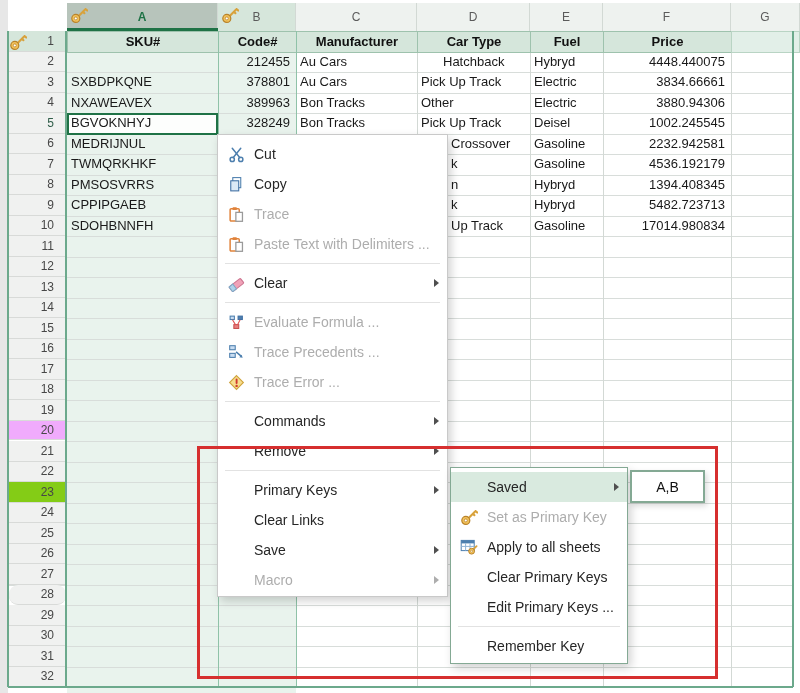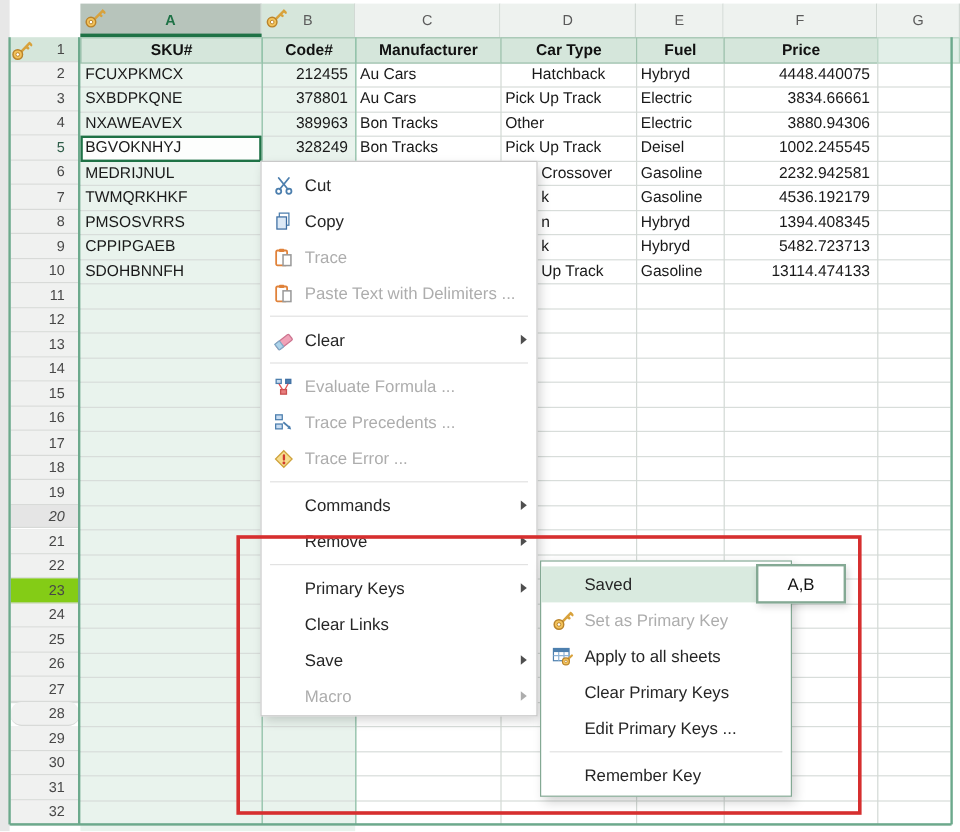--- a/index.html
+++ b/index.html
@@ -101,42 +101,41 @@
       <div class="rowhdr" style="top: 215.5px; height: 20.5px; background: rgb(240, 241, 240);">10</div>
       <div class="rowhdr" style="top: 236px; height: 20.5px; background: rgb(240, 241, 240);">11</div>
       <div class="rowhdr" style="top: 256.5px; height: 20.5px; background: rgb(240, 241, 240);">12</div>
       <div class="rowhdr" style="top: 277px; height: 20.5px; background: rgb(240, 241, 240);">13</div>
       <div class="rowhdr" style="top: 297.5px; height: 20.5px; background: rgb(240, 241, 240);">14</div>
       <div class="rowhdr" style="top: 318px; height: 20.5px; background: rgb(240, 241, 240);">15</div>
       <div class="rowhdr" style="top: 338.5px; height: 20.5px; background: rgb(240, 241, 240);">16</div>
       <div class="rowhdr" style="top: 359px; height: 20.5px; background: rgb(240, 241, 240);">17</div>
       <div class="rowhdr" style="top: 379.5px; height: 20.5px; background: rgb(240, 241, 240);">18</div>
       <div class="rowhdr" style="top: 400px; height: 20.5px; background: rgb(240, 241, 240);">19</div>
-      <div class="rowhdr" style="top: 420.5px; height: 19px; background: #e5e5e5; font-style: italic;">20</div>
+      <div class="rowhdr" style="top: 420.5px; height: 19px; background: #f0abfc;">20</div>
       <div class="rowhdr" style="top: 441px; height: 20.5px; background: rgb(240, 241, 240);">21</div>
       <div class="rowhdr" style="top: 461.5px; height: 20.5px; background: rgb(240, 241, 240);">22</div>
       <div class="rowhdr" style="top: 482px; height: 20.5px; background: #84cc16;">23</div>
       <div class="rowhdr" style="top: 502.5px; height: 20.5px; background: rgb(240, 241, 240);">24</div>
       <div class="rowhdr" style="top: 523px; height: 20.5px; background: rgb(240, 241, 240);">25</div>
       <div class="rowhdr" style="top: 543.5px; height: 20.5px; background: rgb(240, 241, 240);">26</div>
       <div class="rowhdr" style="top: 564px; height: 20.5px; background: rgb(240, 241, 240);">27</div>
       <div class="rowhdr" style="top: 584.5px; height: 20.5px; background: rgb(240, 241, 240); border-radius: 9px;">28</div>
       <div class="rowhdr" style="top: 605px; height: 20.5px; background: rgb(240, 241, 240);">29</div>
       <div class="rowhdr" style="top: 625.5px; height: 20.5px; background: rgb(240, 241, 240);">30</div>
       <div class="rowhdr" style="top: 646px; height: 20.5px; background: rgb(240, 241, 240);">31</div>
       <div class="rowhdr" style="top: 666.5px; height: 20.5px; background: rgb(240, 241, 240);">32</div>
       <div class="hdrcell" style="left: 67px; top: 31px; width: 152px; height: 21.5px;">SKU#</div>
       <div class="hdrcell" style="left: 218px; top: 31px; width: 79px; height: 21.5px; text-align: right;">Code#</div>
       <div class="hdrcell" style="left: 296px; top: 31px; width: 122px; height: 21.5px;">Manufacturer</div>
       <div class="hdrcell" style="left: 417px; top: 31px; width: 114px; height: 21.5px;">Car Type</div>
       <div class="hdrcell" style="left: 530px; top: 31px; width: 74px; height: 21.5px;">Fuel</div>
       <div class="hdrcell" style="left: 603px; top: 31px; width: 129px; height: 21.5px;">Price</div>
       <div class="abs" style="left: 731px; top: 31px; width: 69px; height: 21.5px; background: rgb(226, 239, 232); border: 1px solid rgb(185, 212, 196); box-sizing: border-box;"></div>
       <div class="abs" style="left: 67px; top: 113px; width: 151px; height: 21.5px; background: rgb(253, 254, 253); border: 2px solid rgb(31, 114, 70); box-sizing: border-box; z-index: 2;"></div>
-      <div class="cell-text" style="left: 71px; top: 51.5px; width: 147px; height: 20.5px; line-height: 20.5px; z-index: 3;">FCUXPKMCX</div>
       <div class="cell-text ta-r" style="left: 218px; top: 51.5px; width: 78px; height: 20.5px; line-height: 20.5px; z-index: 3;">212455</div>
       <div class="cell-text" style="left: 300px; top: 51.5px; width: 117px; height: 20.5px; line-height: 20.5px; z-index: 3;">Au Cars</div>
       <div class="cell-text" style="left: 443px; top: 51.5px; width: 109px; height: 20.5px; line-height: 20.5px; z-index: 3;">Hatchback</div>
       <div class="cell-text" style="left: 534px; top: 51.5px; width: 69px; height: 20.5px; line-height: 20.5px; z-index: 3;">Hybryd</div>
       <div class="cell-text ta-r" style="left: 603px; top: 51.5px; width: 128px; height: 20.5px; line-height: 20.5px; z-index: 3;">4448.440075</div>
       <div class="cell-text" style="left: 71px; top: 72px; width: 147px; height: 20.5px; line-height: 20.5px; z-index: 3;">SXBDPKQNE</div>
       <div class="cell-text ta-r" style="left: 218px; top: 72px; width: 78px; height: 20.5px; line-height: 20.5px; z-index: 3;">378801</div>
       <div class="cell-text" style="left: 300px; top: 72px; width: 117px; height: 20.5px; line-height: 20.5px; z-index: 3;">Au Cars</div>
       <div class="cell-text" style="left: 421px; top: 72px; width: 109px; height: 20.5px; line-height: 20.5px; z-index: 3;">Pick Up Track</div>
       <div class="cell-text" style="left: 534px; top: 72px; width: 69px; height: 20.5px; line-height: 20.5px; z-index: 3;">Electric</div>
@@ -160,21 +159,21 @@
       <div class="cell-text" style="left: 534px; top: 154px; width: 69px; height: 20.5px; line-height: 20.5px; z-index: 3;">Gasoline</div>
       <div class="cell-text ta-r" style="left: 603px; top: 154px; width: 128px; height: 20.5px; line-height: 20.5px; z-index: 3;">4536.192179</div>
       <div class="cell-text" style="left: 71px; top: 174.5px; width: 147px; height: 20.5px; line-height: 20.5px; z-index: 3;">PMSOSVRRS</div>
       <div class="cell-text" style="left: 534px; top: 174.5px; width: 69px; height: 20.5px; line-height: 20.5px; z-index: 3;">Hybryd</div>
       <div class="cell-text ta-r" style="left: 603px; top: 174.5px; width: 128px; height: 20.5px; line-height: 20.5px; z-index: 3;">1394.408345</div>
       <div class="cell-text" style="left: 71px; top: 195px; width: 147px; height: 20.5px; line-height: 20.5px; z-index: 3;">CPPIPGAEB</div>
       <div class="cell-text" style="left: 534px; top: 195px; width: 69px; height: 20.5px; line-height: 20.5px; z-index: 3;">Hybryd</div>
       <div class="cell-text ta-r" style="left: 603px; top: 195px; width: 128px; height: 20.5px; line-height: 20.5px; z-index: 3;">5482.723713</div>
       <div class="cell-text" style="left: 71px; top: 215.5px; width: 147px; height: 20.5px; line-height: 20.5px; z-index: 3;">SDOHBNNFH</div>
       <div class="cell-text" style="left: 534px; top: 215.5px; width: 69px; height: 20.5px; line-height: 20.5px; z-index: 3;">Gasoline</div>
-      <div class="cell-text ta-r" style="left: 603px; top: 215.5px; width: 128px; height: 20.5px; line-height: 20.5px; z-index: 3;">13114.474133</div>
+      <div class="cell-text ta-r" style="left: 603px; top: 215.5px; width: 128px; height: 20.5px; line-height: 20.5px; z-index: 3;">17014.980834</div>
       <div class="cell-text" style="left: 451px; top: 133.5px; width: 79px; height: 20.5px; line-height: 20.5px; z-index: 3;">Crossover</div>
       <div class="cell-text" style="left: 451px; top: 154px; width: 79px; height: 20.5px; line-height: 20.5px; z-index: 3;">k</div>
       <div class="cell-text" style="left: 451px; top: 174.5px; width: 79px; height: 20.5px; line-height: 20.5px; z-index: 3;">n</div>
       <div class="cell-text" style="left: 451px; top: 195px; width: 79px; height: 20.5px; line-height: 20.5px; z-index: 3;">k</div>
       <div class="cell-text" style="left: 451px; top: 215.5px; width: 79px; height: 20.5px; line-height: 20.5px; z-index: 3;">Up Track</div>
       <div class="vline" style="left: 7px; top: 31px; width: 2px; height: 656px; background: rgb(108, 169, 140); z-index: 4;"></div>
       <div class="vline" style="left: 65px; top: 31px; width: 2px; height: 656px; background: rgb(108, 169, 140); z-index: 4;"></div>
       <div class="vline" style="left: 218px; top: 31px; width: 1px; height: 656px; background: rgb(143, 194, 168); z-index: 1;"></div>
       <div class="vline" style="left: 296px; top: 31px; width: 1px; height: 656px; background: rgb(143, 194, 168); z-index: 1;"></div>
       <div class="vline" style="left: 792px; top: 31px; width: 2px; height: 656px; background: rgb(108, 169, 140); z-index: 4;"></div>
@@ -314,21 +313,21 @@
           <div class="mi-icon"></div>
           <div class="mi-label">Save</div>
           <div class="mi-arrow"></div>
         </div>
         <div class="menu-item disabled">
           <div class="mi-icon"></div>
           <div class="mi-label">Macro</div>
           <div class="mi-arrow"></div>
         </div>
       </div>
-      <div class="menu submenu" style="left: 450px; top: 467px; width: 210px; height: 197px;">
+      <div class="menu submenu" style="left: 450px; top: 467px; width: 178px; height: 197px;">
         <div class="menu-item highlighted">
           <div class="mi-icon"></div>
           <div class="mi-label">Saved</div>
           <div class="mi-arrow"></div>
         </div>
         <div class="menu-item disabled">
           <div class="mi-icon">
             <svg width="18" height="18" viewBox="0 0 18 18">
               <path d="M9.2 9.6 L15.6 3 M15.6 3 L17.2 4.6 M12.9 5.7 L14.4 7.2" stroke="#d8a23c" stroke-width="2.1" fill="none" stroke-linecap="round"></path>
               <circle cx="5.8" cy="12.4" r="4" fill="#f3c35b" stroke="#b9832b" stroke-width="1.2"></circle>

